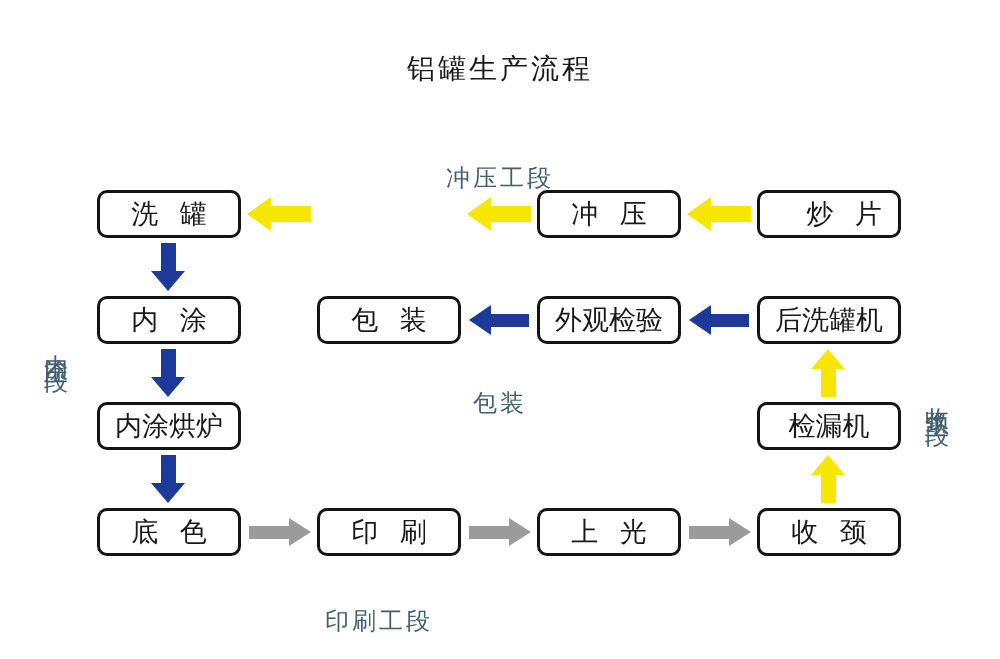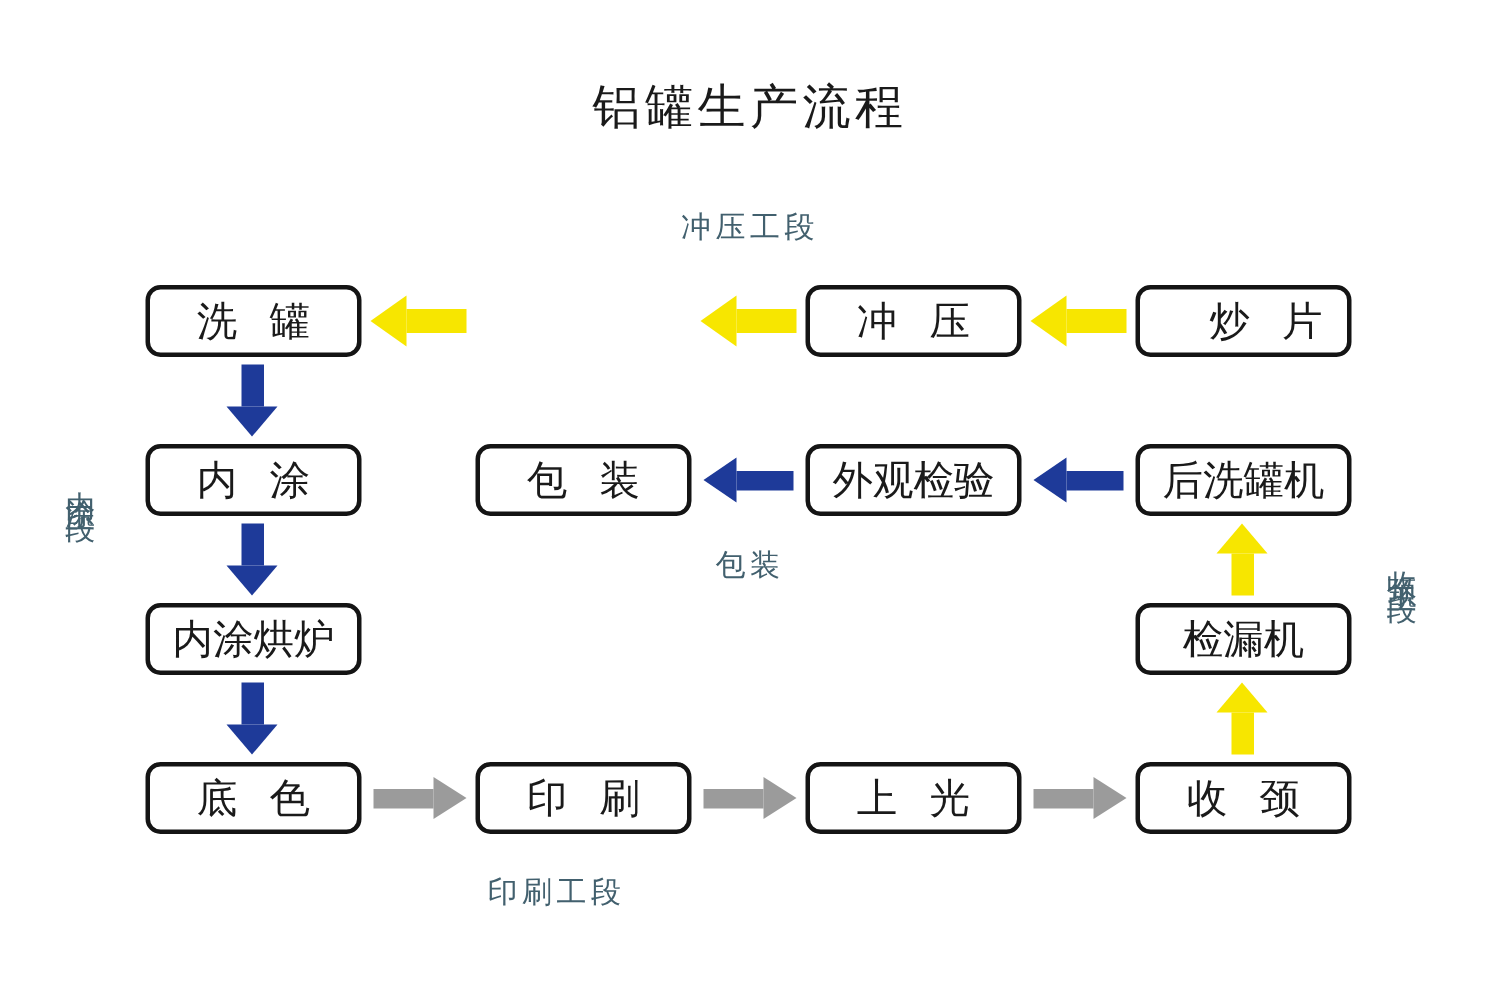--- a/index.html
+++ b/index.html
@@ -6,28 +6,29 @@
   .canvas{
     position:relative;
     width:1000px;height:659px;
     background:#ffffff;
     font-family:"Liberation Sans","DejaVu Sans",sans-serif;
     overflow:hidden;
   }
   .title{
     position:absolute;left:0;right:0;top:50px;
     text-align:center;
-    font-size:32px;letter-spacing:3px;
+    font-size:28px;letter-spacing:3px;
     color:var(--box-text);
   }
   .section-label{
     position:absolute;
-    font-size:20px;letter-spacing:3px;
+    font-size:24px;letter-spacing:3px;
     color:var(--section-label);
     white-space:nowrap;
+    margin-top:24px;
   }
   .section-label.centered{left:0;right:0;text-align:center;}
   .section-label.vertical{
     writing-mode:vertical-rl;
     text-orientation:upright;
     letter-spacing:5px;
   }
   .node{
     position:absolute;
     width:144px;height:48px;

